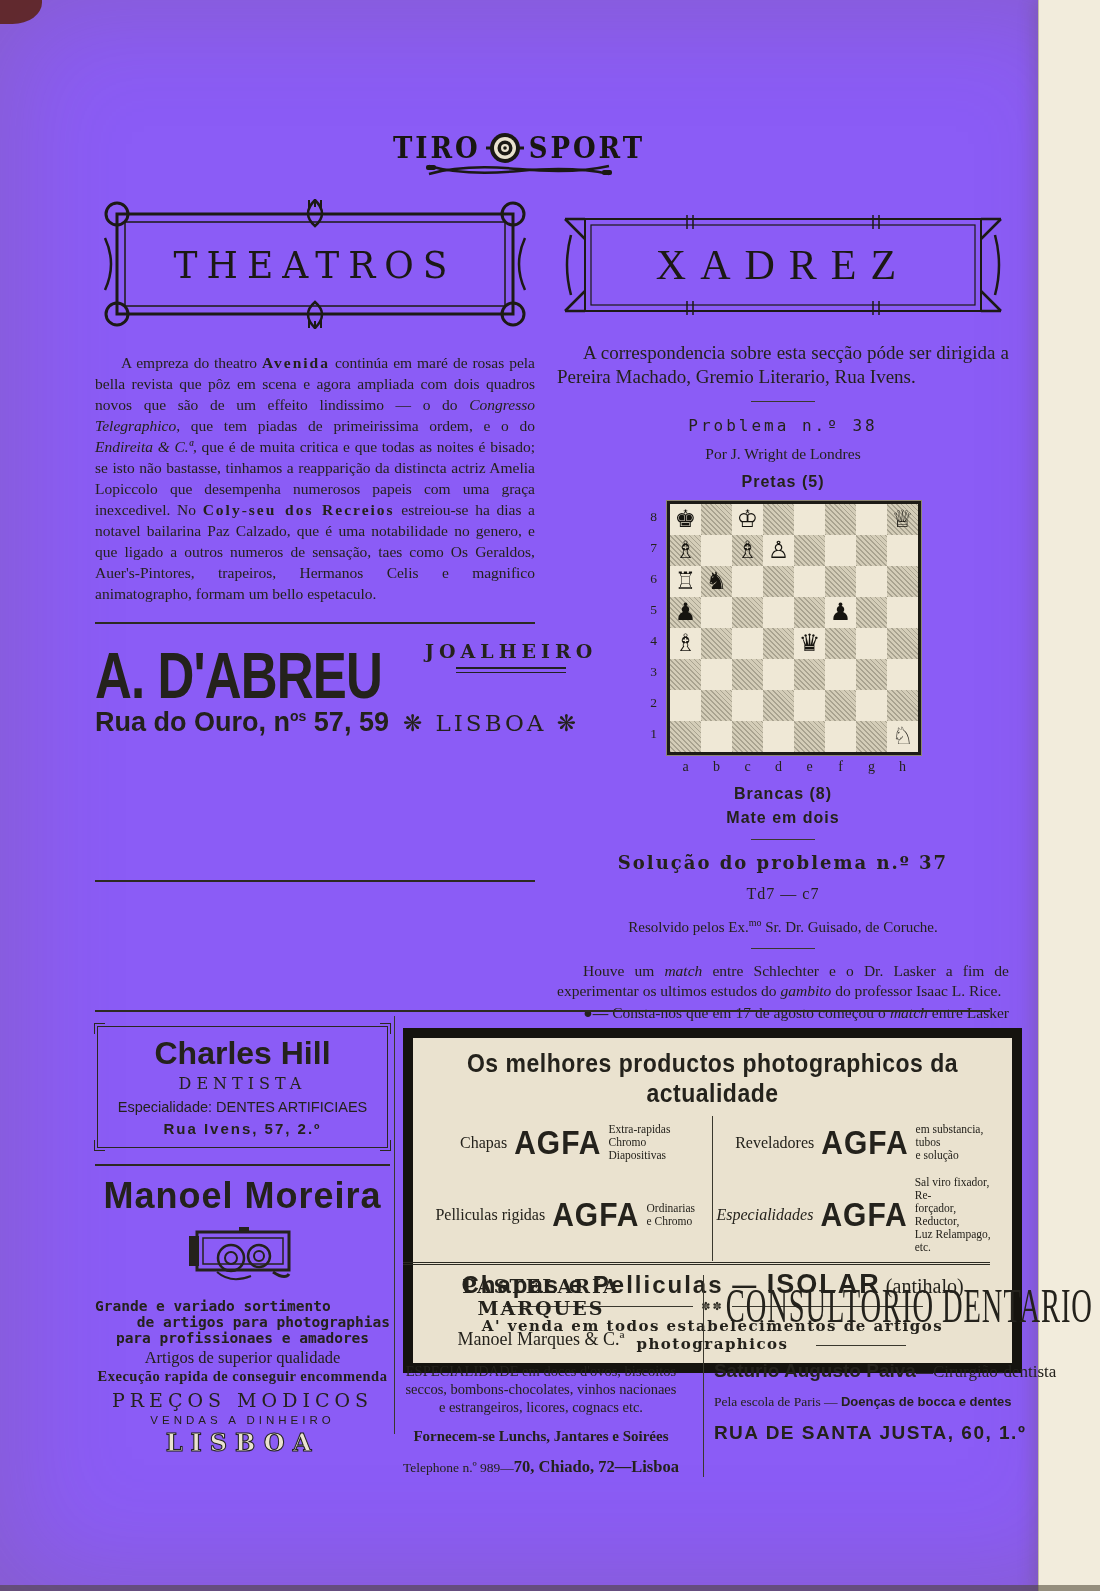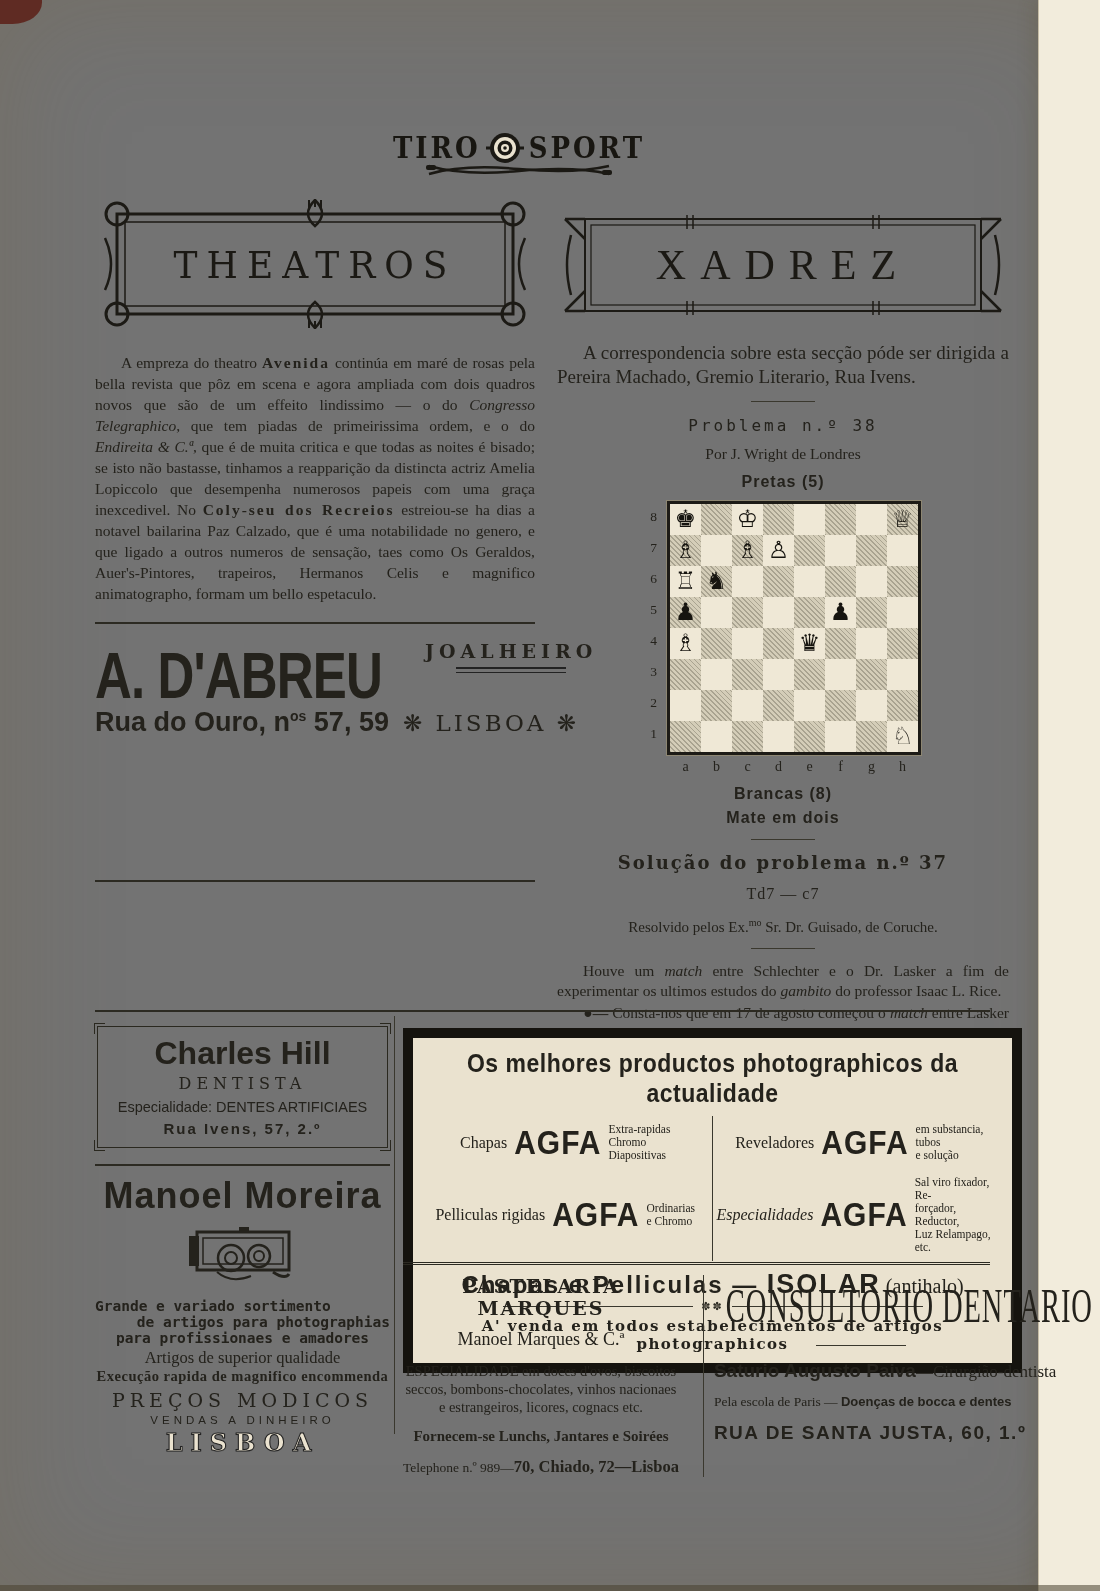--- a/index.html
+++ b/index.html
@@ -1,18 +1,18 @@
 <!DOCTYPE html>
 <html><head>
 <meta charset="utf-8">
 <style>
   html,body{margin:0;padding:0;}
   body{background:#b9b2a0;font-family:"Liberation Serif",serif;color:#24221c;}
   .page{position:relative;width:1100px;height:1591px;margin:0 auto;overflow:hidden;
-        background:#737373;
+        background:#8b5cf6;
         box-shadow:inset 0 0 120px rgba(120,100,60,.25);}
   .edge-right{position:absolute;top:0;left:1038px;width:62px;height:100%;
         background:#f2ecdc;border-left:1px solid #c6bda6;box-shadow:-6px 0 14px rgba(90,75,45,.18);}
   .corner-stain{position:absolute;top:0;left:0;width:42px;height:24px;background:#5d241c;
         border-bottom-right-radius:70% 90%;opacity:.9;}
   .bottom-shadow{position:absolute;left:0;bottom:0;width:100%;height:6px;background:#49412f;opacity:.55;}
 
   
   .masthead{position:absolute;top:128px;left:0;width:1038px;text-align:center;}
   .masthead-inner{display:inline-flex;align-items:center;gap:4px;}
@@ -411,21 +411,21 @@
           <circle cx="76" cy="32" r="5" fill="none" stroke="#24221c" stroke-width="2"></circle>
           <rect x="56" y="3" width="10" height="6" fill="#24221c"></rect>
           <path d="M90 48 q 12 8 16 2" stroke="#24221c" stroke-width="3" fill="none"></path>
           <path d="M34 48 q 14 12 34 4" stroke="#24221c" stroke-width="2" fill="none"></path>
         </svg>
       </div>
       <div class="manoel-l1">Grande e variado sortimento</div>
       <div class="manoel-l2">de artigos para photographias</div>
       <div class="manoel-l3">para profissionaes e amadores</div>
       <div class="manoel-l4">Artigos de superior qualidade</div>
-      <div class="manoel-l5">Execução rapida de magnifico encommenda</div>
+      <div class="manoel-l5">Execução rapida de conseguir encommenda</div>
       <div class="manoel-l6">PREÇOS MODICOS</div>
       <div class="manoel-l7">VENDAS A DINHEIRO</div>
       <div class="manoel-city">LISBOA</div>
     </div>
   </div>
 
   <div class="agfa-box">
     <div class="agfa-title">Os melhores productos photographicos da actualidade</div>
     <div class="agfa-grid">
       <div class="agfa-item agfa-itemL">

